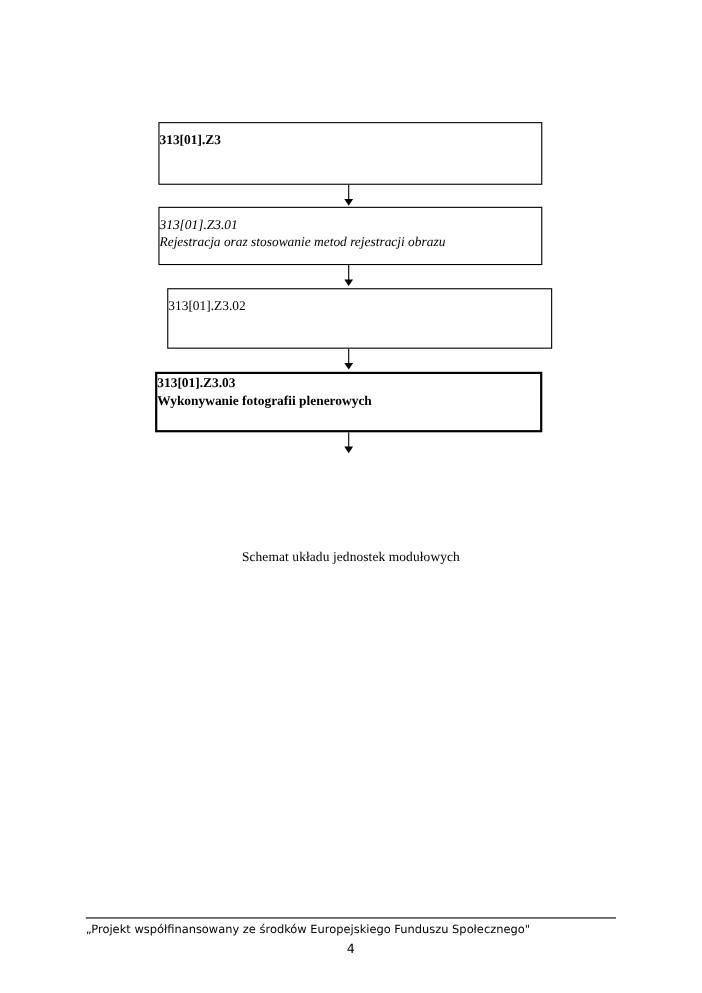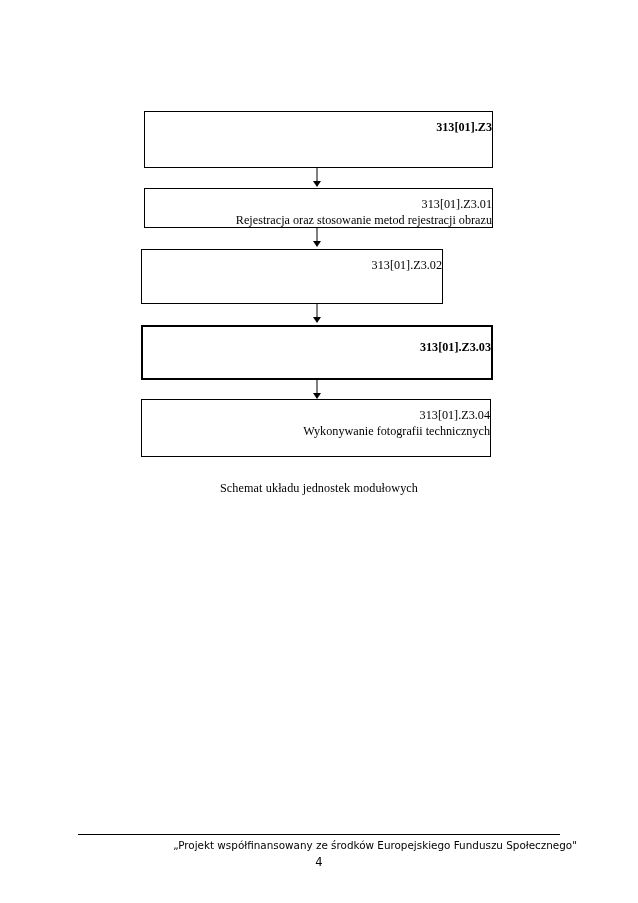--- a/index.html
+++ b/index.html
@@ -26,38 +26,38 @@
     position: absolute;
     left: 141px;
     top: 111px;
     width: 352px;
   }
 
   .node {
     box-sizing: border-box;
     border: 1px solid #000000;
     background: #ffffff;
-    text-align: right;
+    text-align: left;
     padding-top: 7px;
     line-height: 1.32;
     font-size: 12.2px;
   }
 
   .node .code,
   .node .title {
     display: block;
     white-space: nowrap;
   }
 
   
   .node.n1 { margin-left: 3px; width: 349px; height: 57px; }
-  .node.n2 { margin-left: 3px; width: 349px; height: 40px; }
-  .node.n3 { margin-left: 0px;  width: 302px; height: 55px; }
+  .node.n2 { margin-left: 3px; width: 349px; height: 53px; font-style: italic; }
+  .node.n3 { margin-left: 11px;  width: 350px; height: 55px; }
   .node.n4 { margin-left: 0px;  width: 352px; height: 55px;
-             border-width: 2.5px; padding-top: 12px; font-weight: bold; }
+             border-width: 2.5px; padding-top: 0; font-weight: bold; }
   .node.n5 { margin-left: 0px;  width: 350px; height: 58px; }
 
   .node.bold,
   .node.bold .code,
   .node.bold .title { font-weight: bold; }
 
   
   .connector {
     position: relative;
     height: 20px;
@@ -84,42 +84,42 @@
   }
   .connector.c1 { height: 20px; }
   .connector.c2 { height: 21px; }
   .connector.c3 { height: 21px; }
   .connector.c4 { height: 19px; }
 
   
   .caption {
     position: absolute;
     left: 0;
-    top: 481px;
+    top: 499px;
     width: 638px;
     text-align: center;
     font-size: 12.2px;
     letter-spacing: 0.1px;
   }
 
   
   .footer-rule {
     position: absolute;
     left: 78px;
     top: 834px;
     width: 482px;
     height: 1px;
     background: #000000;
   }
   .footer-text {
     position: absolute;
-    left: 95px;
+    left: 78px;
     top: 839px;
     width: 482px;
-    text-align: right;
+    text-align: left;
     font-family: "DejaVu Sans", "Liberation Sans", sans-serif;
     font-size: 10.4px;
     color: #000000;
     white-space: nowrap;
   }
   .page-number {
     position: absolute;
     left: 0;
     top: 855px;
     width: 638px;
@@ -158,31 +158,28 @@
       <span class="code">313[01].Z3.02</span>
     </div>
 
     <div class="connector c3">
       <span class="stem"></span>
       <span class="head"></span>
     </div>
 
     <div class="node n4">
       <span class="code">313[01].Z3.03</span>
+      <span class="title">Wykonywanie fotografii plenerowych</span>
     </div>
 
     <div class="connector c4">
       <span class="stem"></span>
       <span class="head"></span>
     </div>
 
-    <div class="node n5">
-      <span class="code">313[01].Z3.04</span>
-      <span class="title">Wykonywanie fotografii technicznych</span>
-    </div>
 
   </div>
 
   <div class="caption">Schemat układu jednostek modułowych</div>
 
   <div class="footer-rule"></div>
   <div class="footer-text">„Projekt współfinansowany ze środków Europejskiego Funduszu Społecznego"</div>
   <div class="page-number">4</div>
 
 </div>

